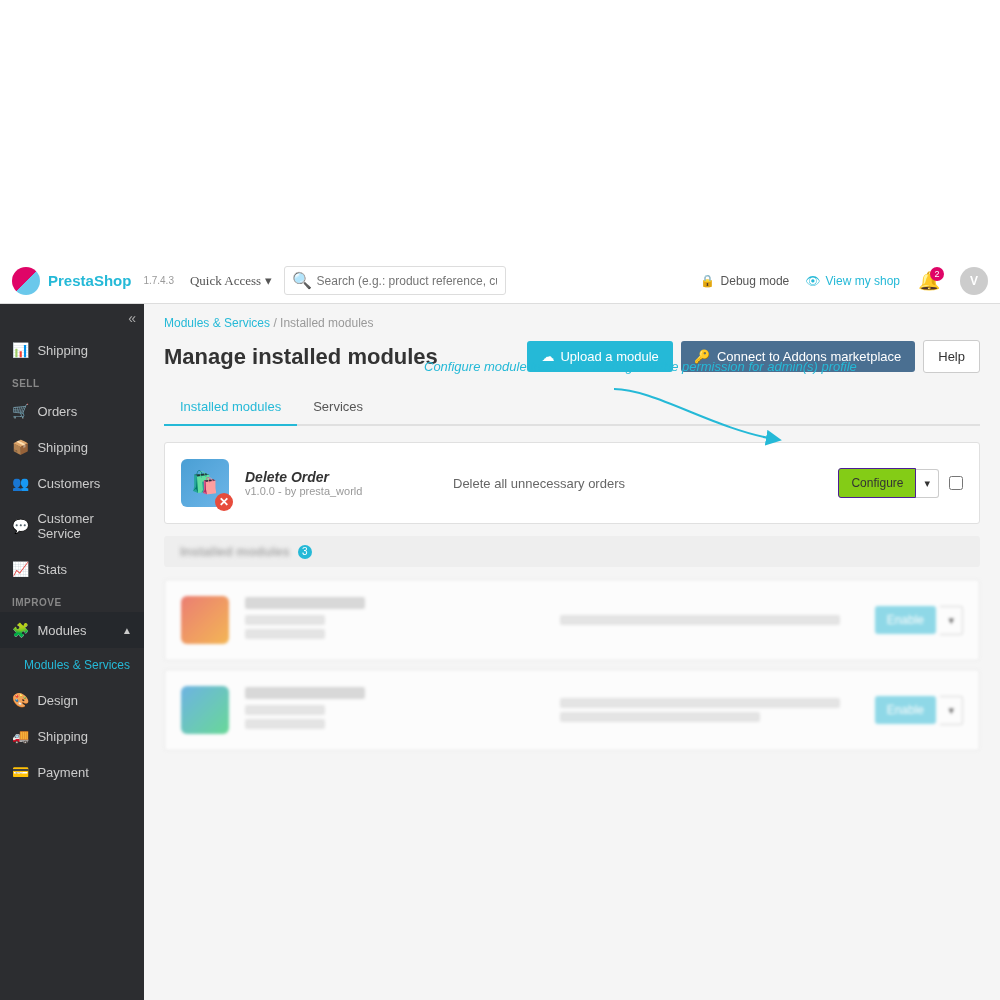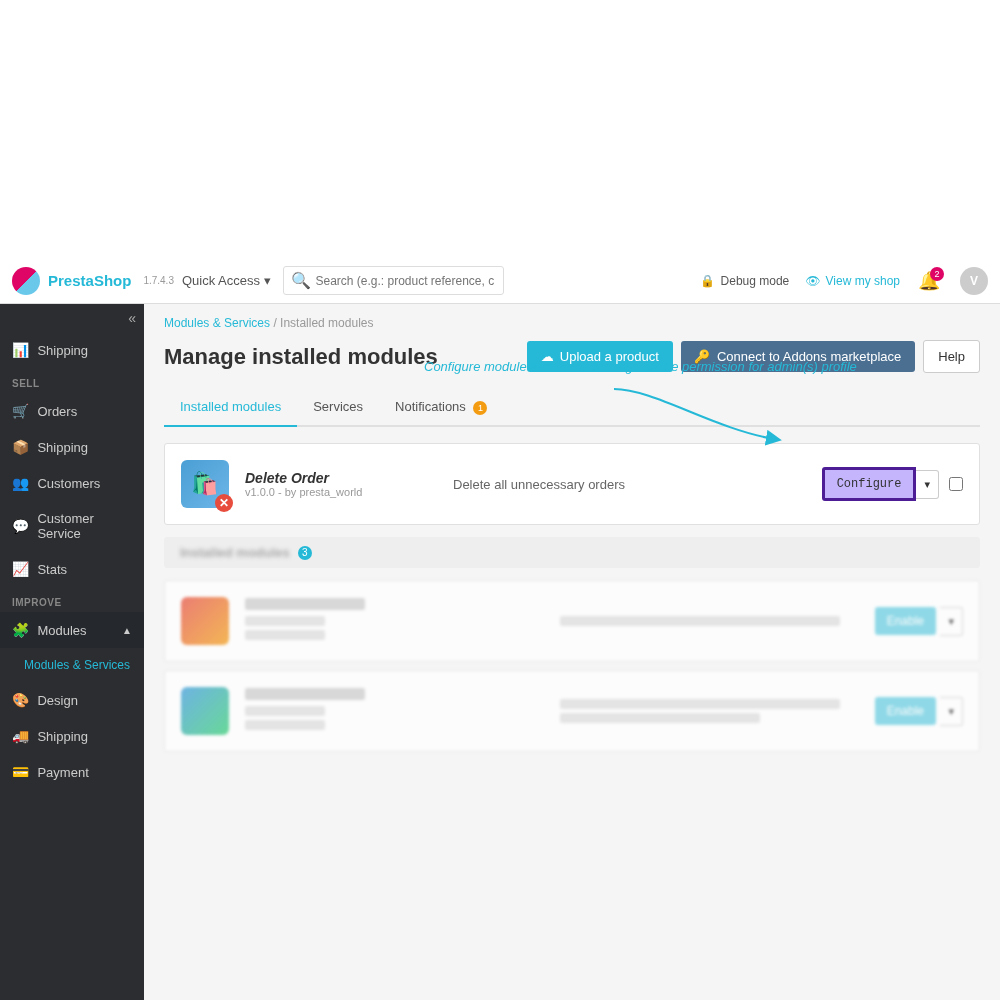--- a/index.html
+++ b/index.html
@@ -16,35 +16,36 @@
       display: flex;
       align-items: center;
       padding: 0 12px;
       position: relative;
       z-index: 10;
     }
     .logo-area {
       display: flex;
       align-items: center;
       gap: 8px;
-      margin-right: 8px;
+      margin-right: 16px;
     }
     .logo-icon {
       width: 28px; height: 28px;
       background: linear-gradient(135deg, #df0567 50%, #6ac8eb 50%);
       border-radius: 50%;
       display: flex; align-items: center; justify-content: center;
     }
     .logo-text { font-size: 15px; font-weight: bold; color: #333; }
     .logo-text span { color: #25b9d7; }
     .version-badge { font-size: 10px; color: #999; margin-left: 4px; }
     .quick-access {
       display: flex; align-items: center; gap: 4px;
       font-size: 13px; color: #555; cursor: pointer;
       margin-right: 12px;
+      font-family: Liberation Serif, serif;
     }
     .search-bar {
       display: flex; align-items: center;
       border: 1px solid #ddd; border-radius: 3px;
       padding: 4px 8px; background: #fff;
       flex: 0 0 220px;
     }
     .search-bar input {
       border: none; outline: none; font-size: 12px; color: #999; width: 180px;
     }
@@ -195,24 +196,23 @@
       width: 18px; height: 18px;
       display: flex; align-items: center; justify-content: center;
       color: #fff; font-size: 12px; font-weight: bold;
     }
     .module-info { flex: 0 0 160px; }
     .module-name { font-size: 14px; font-weight: bold; color: #333; font-style: italic; }
     .module-version { font-size: 11px; color: #999; }
     .module-desc { flex: 1; font-size: 13px; color: #666; margin-left: 32px; }
     .module-actions { display: flex; align-items: center; gap: 0; }
     .btn-configure {
-      background: #c4b5fd; color: #333; border: 3px solid #4c1d95;
+      background: #84cc16; color: #333; border: 1px solid #4c1d95;
       padding: 7px 12px; font-size: 12px; cursor: pointer;
       border-radius: 3px 0 0 3px;
-      font-family: Liberation Mono, monospace;
     }
     .btn-dropdown {
       background: #fff; color: #333; border: 1px solid #ccc;
       border-left: none;
       padding: 7px 8px; font-size: 11px; cursor: pointer;
       border-radius: 0 3px 3px 0;
     }
     .module-checkbox {
       width: 14px; height: 14px; margin-left: 10px;
     }
@@ -372,42 +372,38 @@
       <a href="#">Modules &amp; Services</a>
       <span>/</span>
       <span>Installed modules</span>
     </div>
 
     <div class="page-header">
       <h1 class="page-title">Manage installed modules</h1>
       <div class="page-actions">
         <button class="btn-upload">
           <span>☁</span>
-          <span>Upload a product</span>
+          <span>Upload a module</span>
         </button>
         <button class="btn-addons">
           <span>🔑</span>
           <span>Connect to Addons marketplace</span>
         </button>
         <button class="btn-help">Help</button>
       </div>
     </div>
 
     <div style="position:relative;">
       <div class="tabs">
         <div class="tab active">
           <span>Installed modules</span>
         </div>
         <div class="tab">
           <span>Services</span>
         </div>
-        <div class="tab">
-          <span>Notifications</span>
-          <span class="tab-badge">1</span>
-        </div>
       </div>
 
       <div style="position:absolute; top:-30px; left:260px; color:#25b9d7; font-size:13px; font-style:italic; white-space:nowrap;">
         <span>Configure module from here. Manage all the permission for admin(s) profile</span>
       </div>
 
       <svg width="200" height="80" style="position:absolute; top:-10px; left:430px; pointer-events:none;">
         <defs>
           <marker id="arrowhead" markerWidth="8" markerHeight="8" refX="4" refY="4" orient="auto">
             <polygon points="0 0, 8 4, 0 8" fill="#25b9d7"></polygon>

